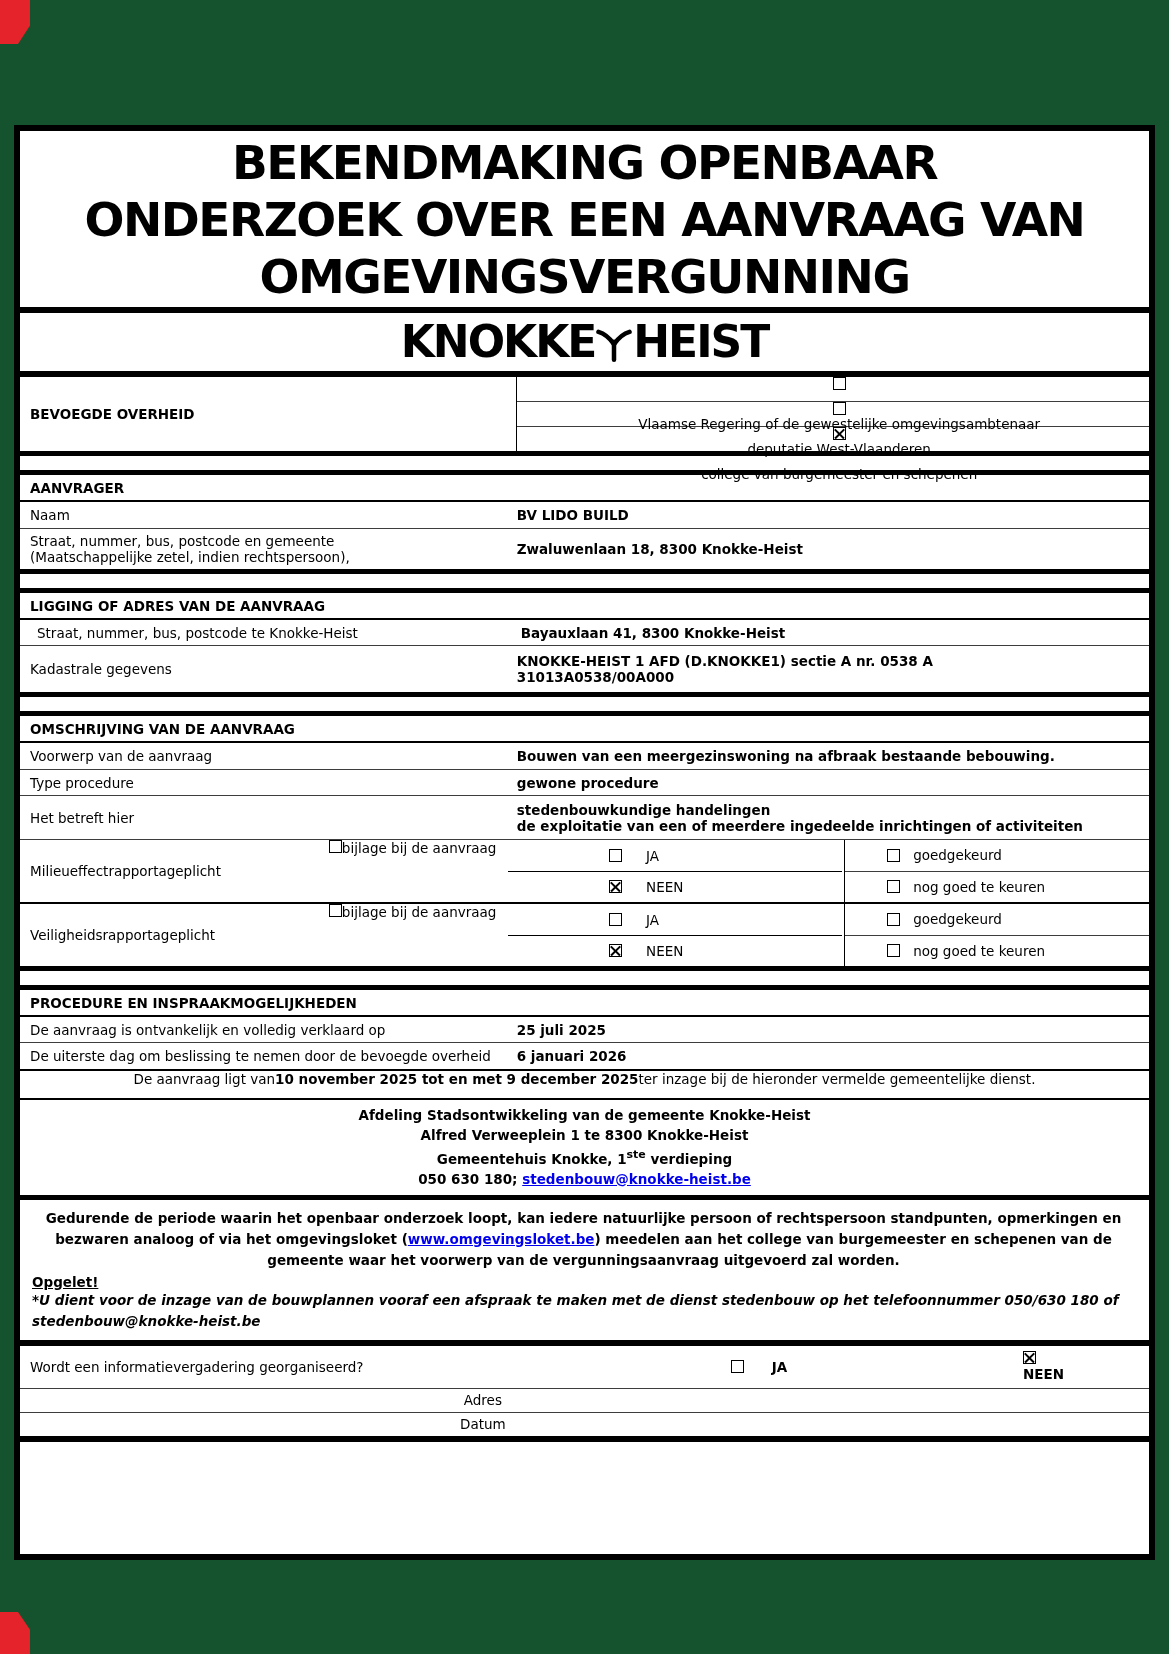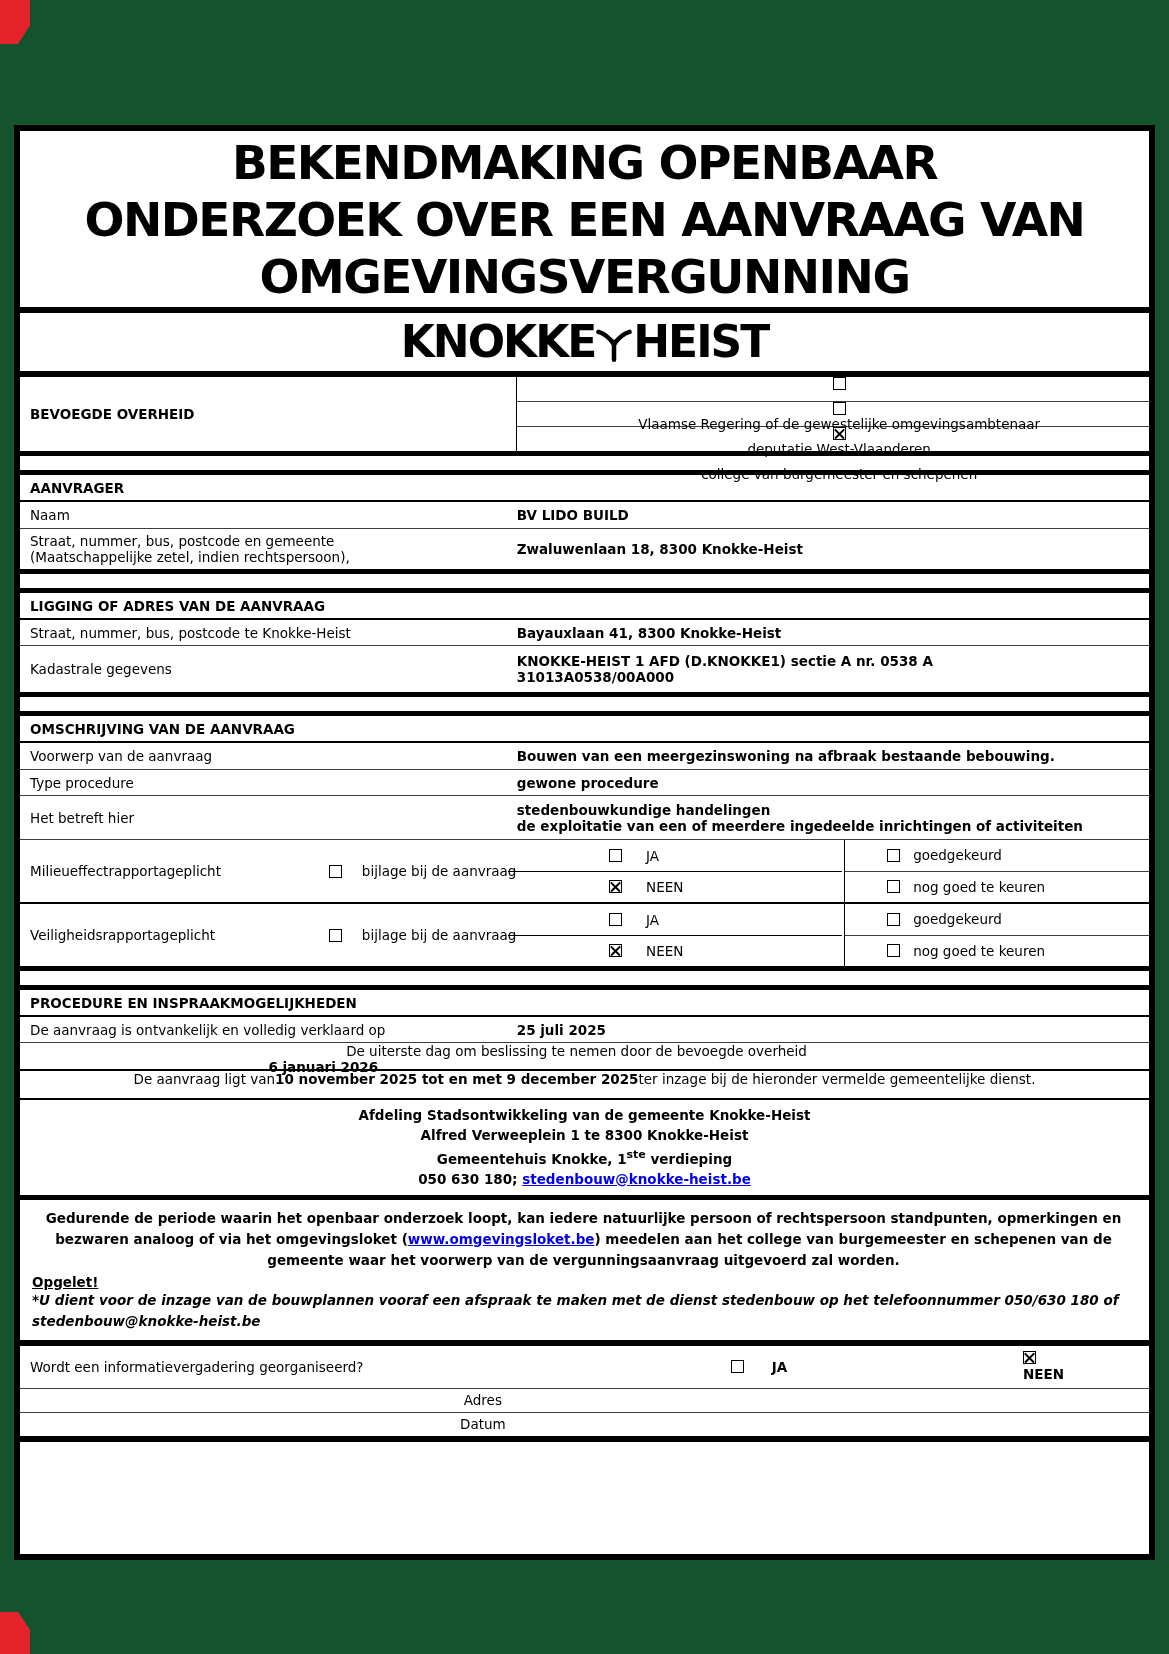--- a/index.html
+++ b/index.html
@@ -37,21 +37,21 @@
   
   .sec-bevoegde{display:flex;}
   .sec-bevoegde .cell-label{width:44%;display:flex;align-items:center;padding-left:10px;
       box-sizing:border-box;font-weight:bold;}
   .sec-bevoegde .cell-options{width:56%;border-left:1.4px solid #000;}
   .opt{height:24px;display:flex;align-items:center;gap:26px;padding-left:12px;flex-direction:column;}
   .opt + .opt{border-top:1px solid #3d3d3d;}
   
   .mrow{display:flex;position:relative;height:62px;}
   .mrow .lbl{width:27%;display:flex;align-items:center;padding-left:10px;box-sizing:border-box;}
-  .mrow .bij{width:25%;display:flex;align-items:center;gap:20px;padding-left:4px;box-sizing:border-box;}
+  .mrow .bij{width:25%;display:flex;align-items:flex-start;padding-left:4px;box-sizing:border-box;}
   .mrow .janeen{width:21%;display:flex;flex-direction:column;}
   .mrow .janeen .half{flex:1;display:flex;align-items:center;gap:24px;padding-left:2px;}
   .mrow .keur{width:27%;border-left:1.2px solid #000;display:flex;flex-direction:column;box-sizing:border-box;}
   .mrow .keur .half{flex:1;display:flex;align-items:center;gap:13px;padding-left:42px;}
   .mrow .keur .half:first-child{border-bottom:1px solid #3d3d3d;}
   .mline{position:absolute;top:31px;left:43.2%;right:27.2%;border-top:1.3px solid #000;}
   
   .center-row{display:flex;justify-content:center;text-align:center;}
   .dienst{border-top:2px solid #000;padding:5px 0 6px 0;text-align:center;font-weight:bold;line-height:20px;}
   .link{color:#0000ee;text-decoration:underline;font-weight:bold;cursor:pointer;}
@@ -133,21 +133,21 @@
           <div>(Maatschappelijke zetel, indien rechtspersoon),</div>
         </div>
         <div class="v">Zwaluwenlaan 18, 8300 Knokke-Heist</div>
       </div>
     </div>
 
     <div class="spacer"></div>
 
     <div>
       <div class="sec-header">LIGGING OF ADRES VAN DE AANVRAAG</div>
-      <div class="lvrow" style="height:25px;">
+      <div class="lvrow" style="height:25px;margin-left:7px;">
         <div class="l">Straat, nummer, bus, postcode te Knokke-Heist</div>
         <div class="v">Bayauxlaan 41, 8300 Knokke-Heist</div>
       </div>
       <div class="lvrow thin-top" style="height:46px;">
         <div class="l">Kadastrale gegevens</div>
         <div class="v">
           <div>KNOKKE-HEIST 1 AFD (D.KNOKKE1) sectie A nr. 0538 A</div>
           <div>31013A0538/00A000</div>
         </div>
       </div>
@@ -233,21 +233,21 @@
     </div>
 
     <div class="spacer"></div>
 
     <div>
       <div class="sec-header">PROCEDURE EN INSPRAAKMOGELIJKHEDEN</div>
       <div class="lvrow" style="height:25px;">
         <div class="l">De aanvraag is ontvankelijk en volledig verklaard op</div>
         <div class="v">25 juli 2025</div>
       </div>
-      <div class="lvrow thin-top" style="height:26px;flex-direction:column;">
+      <div class="lvrow thin-top" style="height:26px;">
         <div class="l">De uiterste dag om beslissing te nemen door de bevoegde overheid</div>
         <div class="v">6 januari 2026</div>
       </div>
       <div class="center-row" style="height:27px;border-top:2px solid #000;">
         <span>De aanvraag ligt van </span>
           <span class="bold">10 november 2025 tot en met 9 december 2025</span>
           <span> ter inzage bij de hieronder vermelde gemeentelijke dienst.</span>
       </div>
       <div class="dienst">
         <div>Afdeling Stadsontwikkeling van de gemeente Knokke-Heist</div>

